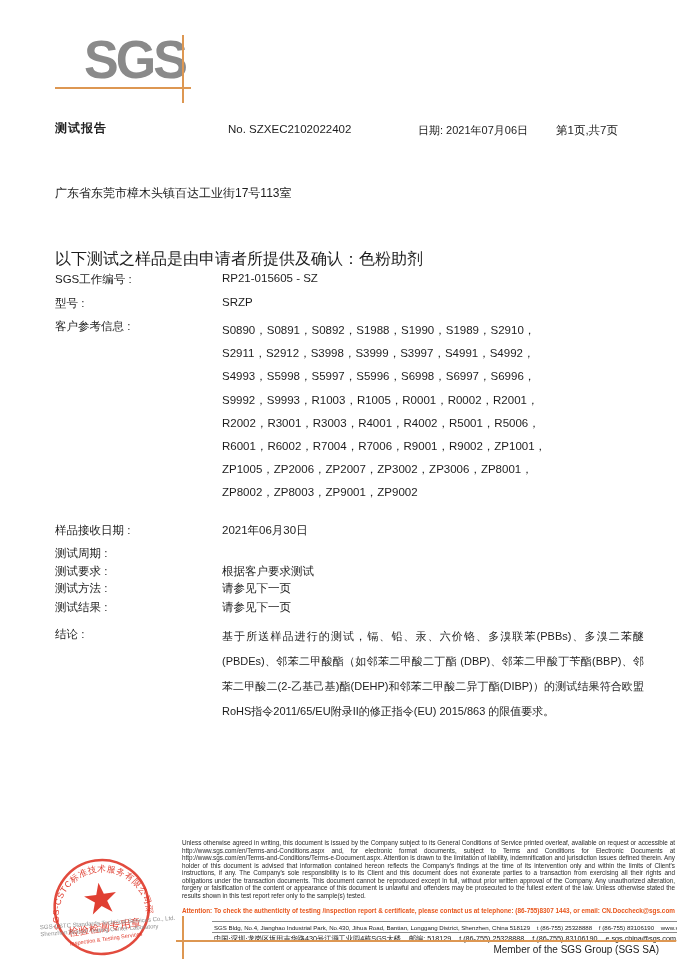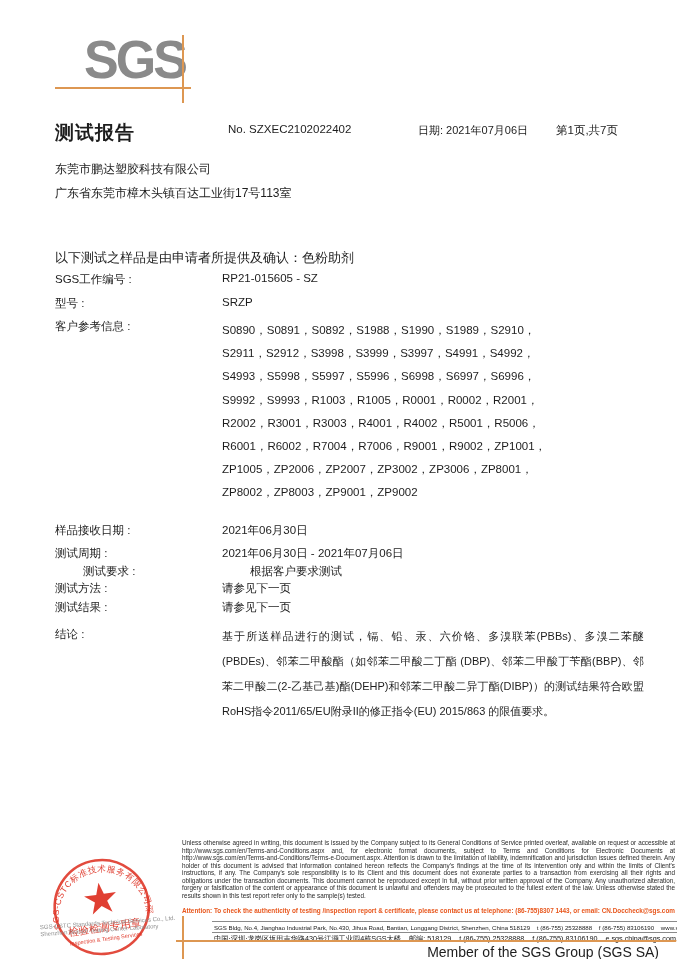--- a/index.html
+++ b/index.html
@@ -8,36 +8,36 @@
     font-family:"Liberation Sans","DejaVu Sans",sans-serif;color:#1d1d1d;border-radius:23px;
   }
   
   .logo-text{
     position:absolute;left:84px;top:33px;font-size:52px;font-weight:bold;
     color:#8a8a8a;letter-spacing:-3px;line-height:1;transform:scaleY(1.04);
   }
   .logo-hline{position:absolute;left:55px;top:87px;width:136px;height:2px;background:#dd9752;}
   .logo-vline{position:absolute;left:182px;top:35px;width:2px;height:68px;background:#dd9752;}
   
-  .hdr-title{position:absolute;left:55px;top:120px;font-size:19px;font-weight:bold;letter-spacing:1px;}
+  .hdr-title{position:absolute;left:55px;top:120px;font-size:12px;font-weight:bold;letter-spacing:1px;}
   .hdr-no{position:absolute;left:228px;top:123px;font-size:11.5px;}
   .hdr-date{position:absolute;left:418px;top:123px;font-size:11px;}
   .hdr-page{position:absolute;left:556px;top:123px;font-size:11.5px;}
   
   .applicant-company{position:absolute;left:55px;top:161px;font-size:12px;}
   .applicant-address{position:absolute;left:55px;top:185px;font-size:12px;}
-  .statement{position:absolute;left:55px;top:249px;font-size:13px;}
+  .statement{position:absolute;left:55px;top:249px;font-size:16px;}
   
   .flabel{position:absolute;left:55px;font-size:11.5px;}
   .fvalue{position:absolute;left:222px;font-size:11.5px;}
   .r1{top:272px;} .r2{top:296px;}
   .r3{top:319px;}
   .ref-lines{position:absolute;left:222px;top:319px;font-size:11.5px;line-height:23.2px;}
   .ref-lines div{white-space:nowrap;}
-  .r4{top:523px;} .r5{top:546px;} .r6{top:564px;margin-left:28px;} .r7{top:581px;text-align:center;} .r8{top:600px;}
+  .r4{top:523px;} .r5{top:546px;} .r6{top:564px;} .r7{top:581px;text-align:center;} .r8{top:600px;}
   .r9{top:627px;}
   .conclusion{
     position:absolute;left:222px;top:624px;width:422px;font-size:11px;
     line-height:25px;text-align:justify;
   }
   
   .stamp{position:absolute;left:42px;top:849px;width:120px;height:120px;transform:rotate(-8deg);}
   .stamp-en{
     position:absolute;left:40px;top:919px;width:150px;font-size:6px;line-height:7px;
     color:#8f8f8f;transform:rotate(-4deg);
@@ -49,37 +49,36 @@
   .attention{
     position:absolute;left:182px;top:907px;width:493px;font-size:6.4px;line-height:7.4px;
     color:#e8571d;font-weight:bold;
   }
   .addr-block{position:absolute;left:186px;top:921px;width:489px;margin-left:26px;}
   .addr-row{border-top:0.5px solid #8a8a8a;padding:1.5px 0 1px 2px;white-space:pre;overflow:hidden;}
   .addr-en{font-size:6.1px;color:#222;}
   .addr-cn{font-size:7.2px;color:#111;}
   .foot-hline{position:absolute;left:176px;top:940px;width:501px;height:2px;background:#dd9752;}
   .foot-vline{position:absolute;left:182px;top:916px;width:2px;height:43px;background:#dd9752;}
-  .member{position:absolute;right:18px;top:944px;font-size:14px;color:#1d1d1d;}
+  .member{position:absolute;right:18px;top:944px;font-size:10px;color:#1d1d1d;}
 </style>
 </head>
 <body>
 
 <div class="page">
 
   <div class="logo-text">SGS</div>
   <div class="logo-hline"></div>
   <div class="logo-vline"></div>
 
   <div class="hdr-title">测试报告</div>
   <div class="hdr-no">No. SZXEC2102022402</div>
   <div class="hdr-date">日期: 2021年07月06日</div>
   <div class="hdr-page">第1页,共7页</div>
 
-  <div class="applicant-company">东莞市鹏达塑胶科技有限公司</div>
   <div class="applicant-address">广东省东莞市樟木头镇百达工业街17号113室</div>
 
   <div class="statement">以下测试之样品是由申请者所提供及确认：色粉助剂</div>
 
   <div class="flabel r1">SGS工作编号 :</div>
   <div class="fvalue r1">RP21-015605 - SZ</div>
 
   <div class="flabel r2">型号 :</div>
   <div class="fvalue r2">SRZP</div>
 
@@ -92,21 +91,20 @@
     <div>R2002，R3001，R3003，R4001，R4002，R5001，R5006，</div>
     <div>R6001，R6002，R7004，R7006，R9001，R9002，ZP1001，</div>
     <div>ZP1005，ZP2006，ZP2007，ZP3002，ZP3006，ZP8001，</div>
     <div>ZP8002，ZP8003，ZP9001，ZP9002</div>
   </div>
 
   <div class="flabel r4">样品接收日期 :</div>
   <div class="fvalue r4">2021年06月30日</div>
 
   <div class="flabel r5">测试周期 :</div>
-  <div class="fvalue r5">2021年06月30日 - 2021年07月06日</div>
 
   <div class="flabel r6">测试要求 :</div>
   <div class="fvalue r6">根据客户要求测试</div>
 
   <div class="flabel r7">测试方法 :</div>
   <div class="fvalue r7">请参见下一页</div>
 
   <div class="flabel r8">测试结果 :</div>
   <div class="fvalue r8">请参见下一页</div>
 

